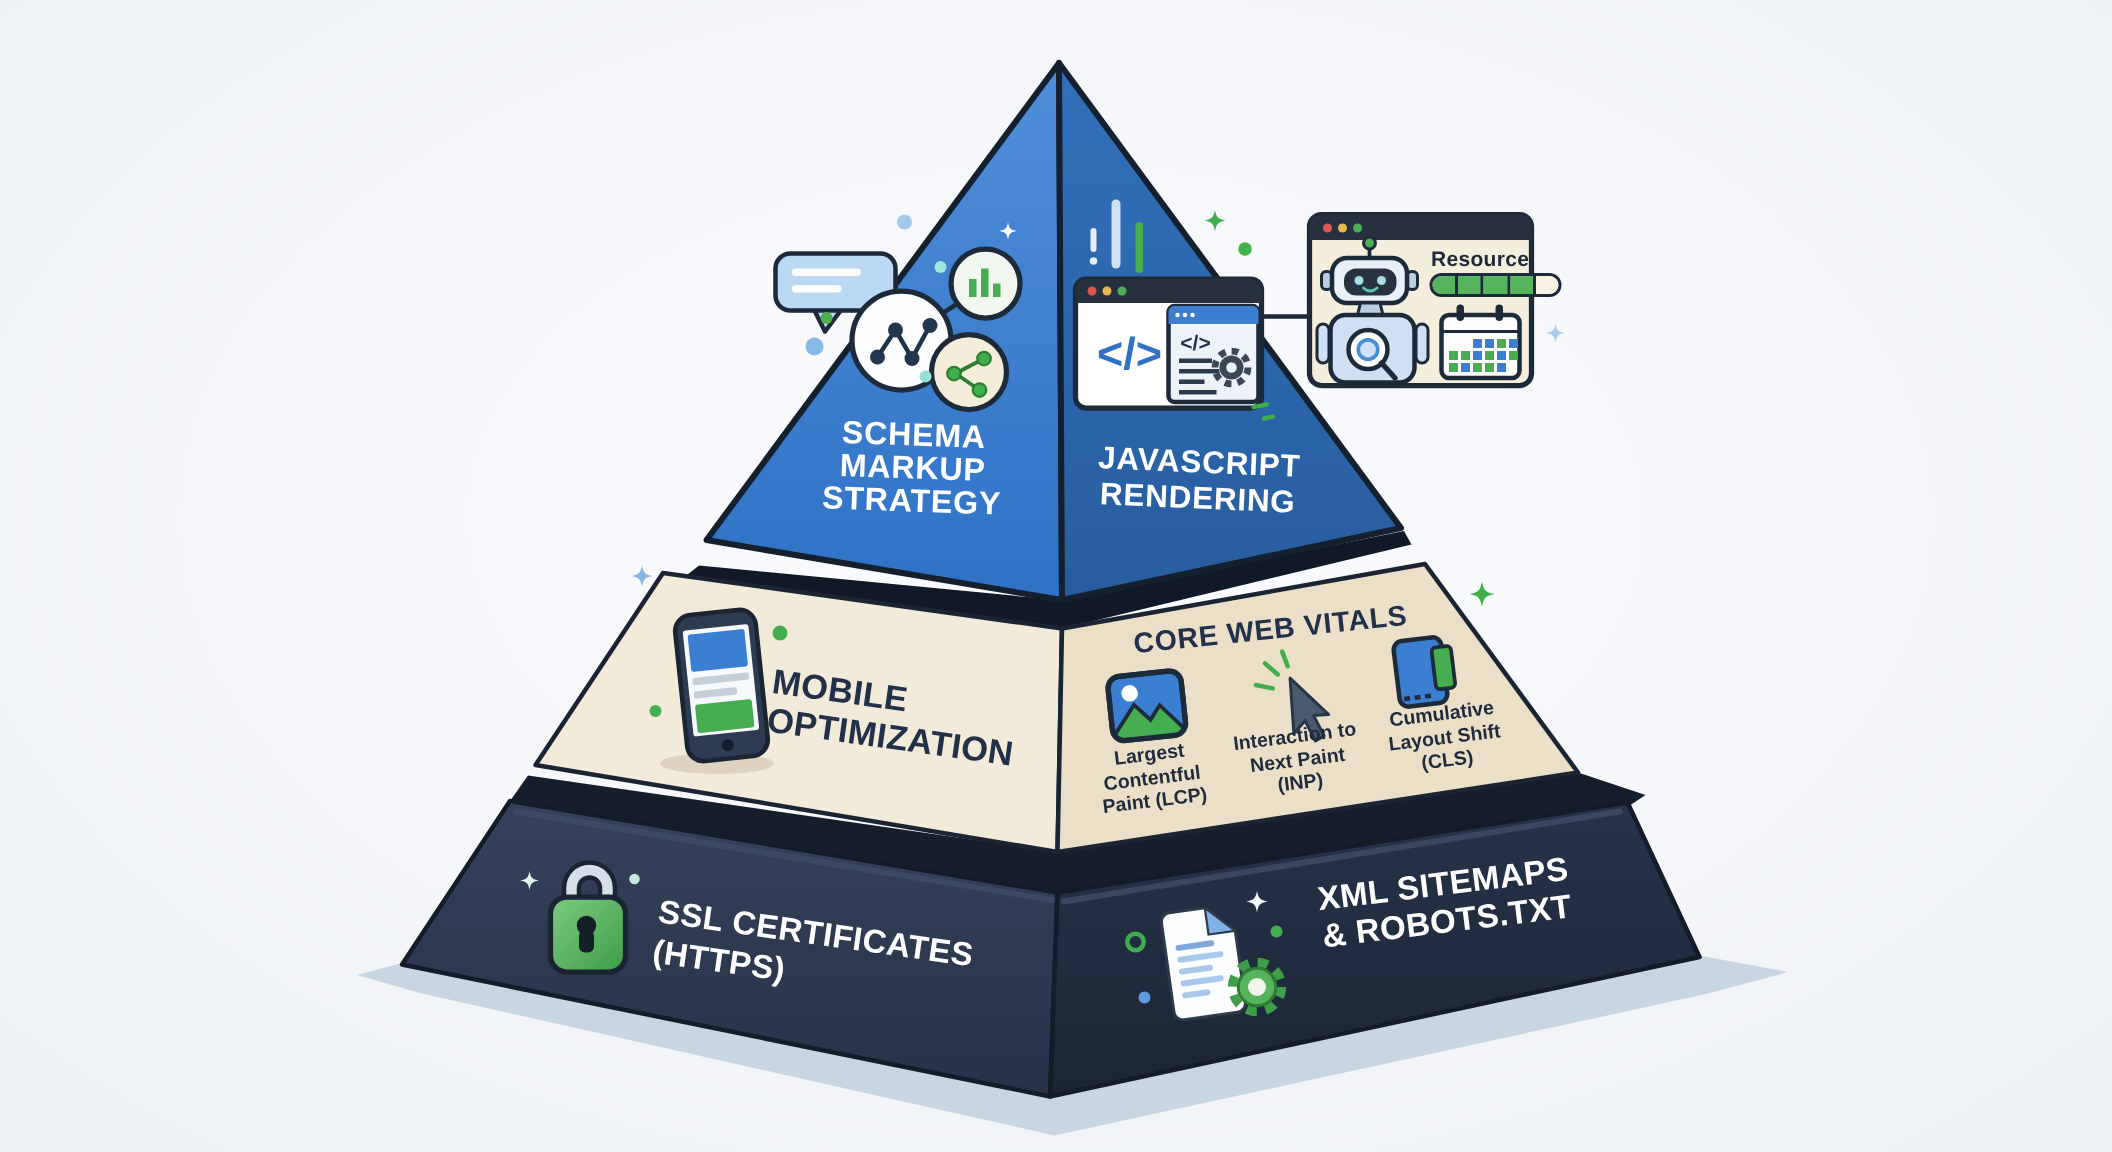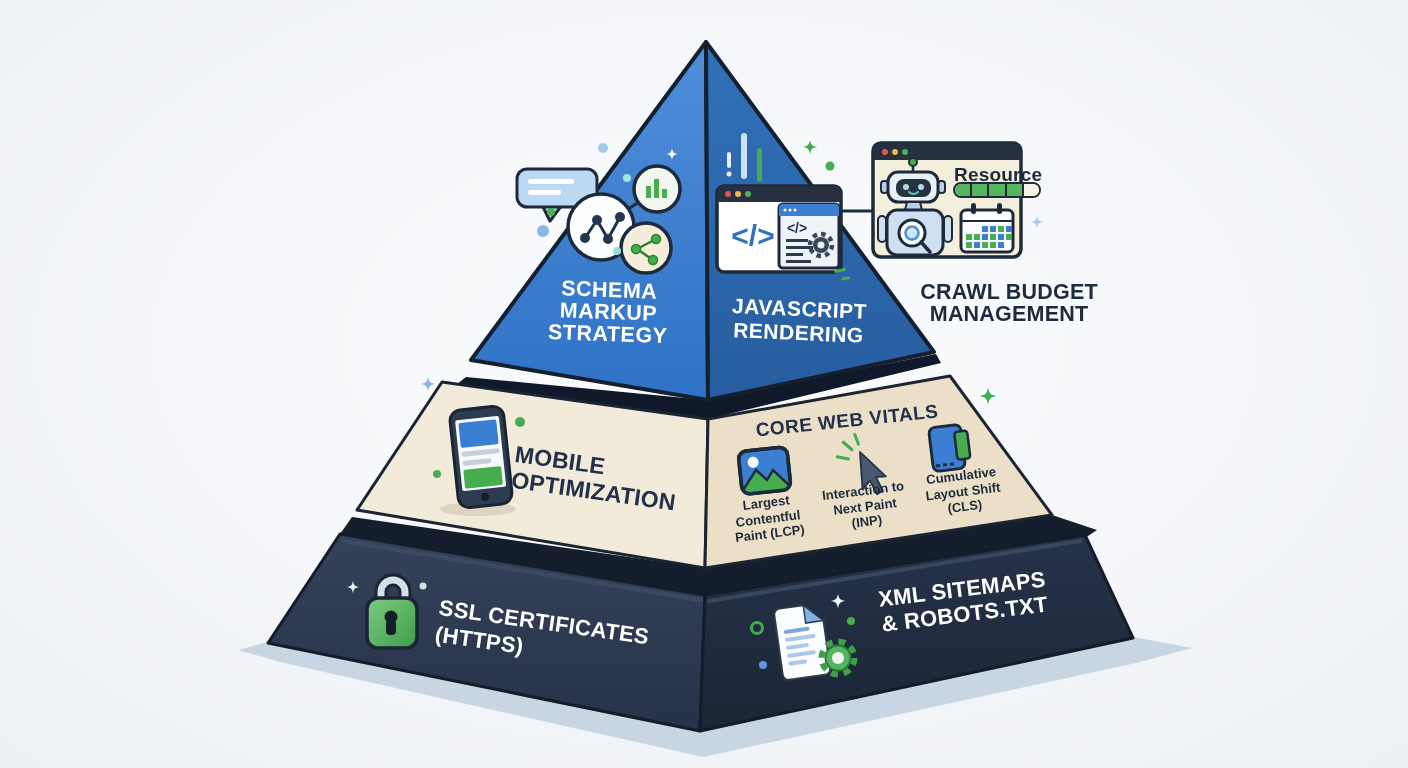--- a/index.html
+++ b/index.html
@@ -15,21 +15,21 @@
   .t-js{left:714px;top:297px;width:170px;text-align:center;font-size:21px;line-height:24px;letter-spacing:.5px;transform:rotate(2.5deg);}
   .t-crawl{left:911px;top:281px;width:196px;text-align:center;font-size:21.5px;line-height:22px;color:#1e2b3c;letter-spacing:.2px;}
   .t-mobile{left:517px;top:441px;width:210px;font-size:23px;line-height:26px;color:#22304a;transform:rotate(8deg);transform-origin:left top;letter-spacing:.2px;}
   .t-cwv{left:752px;top:410px;width:190px;text-align:center;font-size:19px;color:#22304a;transform:rotate(-6deg);letter-spacing:.5px;}
   .t-vital{width:96px;text-align:center;font-size:13px;line-height:15.5px;color:#1f2b3c;transform:rotate(-7deg);}
   .t-lcp{left:720px;top:495px;}
   .t-inp{left:817px;top:483px;}
   .t-cls{left:915px;top:468px;}
   .t-ssl{left:441px;top:594px;width:260px;font-size:22px;line-height:27px;transform:rotate(8deg);transform-origin:left top;letter-spacing:.3px;}
   .t-xml{left:877px;top:587px;width:210px;font-size:22px;line-height:25px;transform:rotate(-7deg);transform-origin:left top;letter-spacing:.3px;}
-  .t-resource{left:954px;top:164px;width:72px;font-size:19px;color:#1e2a3a;letter-spacing:.2px;}
+  .t-resource{left:954px;top:164px;width:72px;font-size:14px;color:#1e2a3a;letter-spacing:.2px;}
   .pbar{
     position:absolute;left:953px;top:182px;width:88px;height:16px;box-sizing:border-box;
     border:2.5px solid #1d2a3a;border-radius:9px;overflow:hidden;display:flex;background:#fbf8ef;
   }
   .pseg{flex:1;background:#f7f2e4;border-right:2px solid #1d2a3a;}
   .pseg:last-child{border-right:none;}
   .pseg.pfill{background:#57b45e;}
 </style>
 </head>
 <body>
@@ -291,24 +291,20 @@
   <div>SCHEMA</div>
   <div>MARKUP</div>
   <div>STRATEGY</div>
 </div>
 
 <div class="lbl t-js">
   <div>JAVASCRIPT</div>
   <div>RENDERING</div>
 </div>
 
-<div class="lbl t-crawl">
-  <div>CRAWL BUDGET</div>
-  <div>MANAGEMENT</div>
-</div>
 
 <div class="lbl t-resource">Resource</div>
 <div class="pbar">
       <div class="pseg pfill"></div>
       <div class="pseg pfill"></div>
       <div class="pseg pfill"></div>
       <div class="pseg pfill"></div>
       <div class="pseg"></div>
     </div>
 

